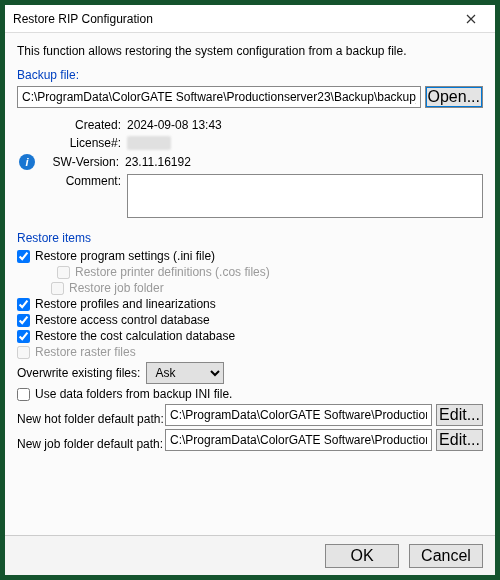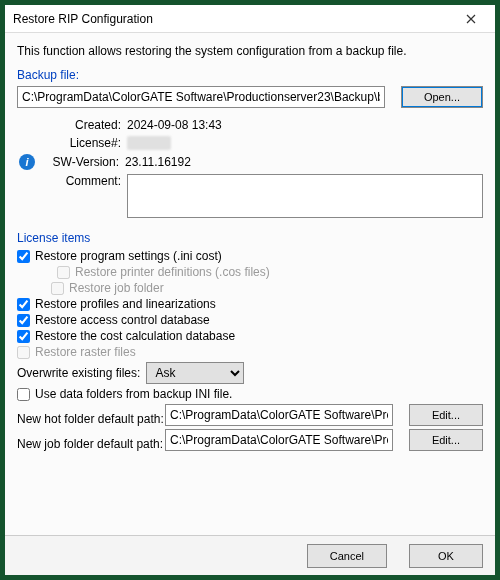--- a/index.html
+++ b/index.html
@@ -58,23 +58,23 @@
     padding: 0 4px;
     font-family: inherit;
     font-size: 12px;
   }
   .btn {
     height: 22px;
     min-width: 42px;
     background: #e4e4e4;
     border: 1px solid #888;
     font-family: inherit;
-    font-size: 11px;
-    padding: 0 22px;
-    margin-left: 16px;
+    font-size: 16px;
+    padding: 0 2px;
+    margin-left: 4px;
     cursor: pointer;
   }
   .btn.open { outline: 1px solid #0078d7; outline-offset: -2px; color:#000; }
   .meta {
     margin: 10px 0 13px 24px;
   }
   .meta-row { display: flex; margin: 4px 0; align-items: center; }
   .meta-label { width: 80px; text-align: right; margin-right: 6px; }
   .license-blur {
     width: 44px; height: 14px; background: #e0e0e0;
@@ -111,21 +111,21 @@
     gap: 5px;
   }
   .check-row.disabled { color: #9a9a9a; }
   .check-row.indent1 { margin-left: 16px; padding-left: 24px; }
   .check-row.indent2 { margin-left: 34px; }
   input[type=checkbox] {
     width: 13px; height: 13px; margin: 0;
   }
   .select {
     height: 22px;
-    width: 98px;
+    width: 78px;
     border: 1px solid #888;
     background: #e1e1e1;
     font-family: inherit;
     font-size: 12px;
     margin-left: 6px;
     padding-left: 4px;
   }
   .opt-row {
     display: flex; align-items: center; margin: 3px 0;
   }
@@ -182,25 +182,25 @@
         <span class="info-icon">i</span>
         <span class="meta-label">SW-Version:</span>
         <span>23.11.16192</span>
       </div>
       <div class="meta-row" style="align-items:flex-start">
         <span class="meta-label">Comment:</span>
         <textarea class="comment-box" style=""></textarea>
       </div>
     </div>
 
-    <div class="section-label" style="margin-top:12px">License items</div>
-
-    <label class="check-row">
-      <input type="checkbox" checked="" style="">
-      <span>Restore program settings (.ini cost)</span>
+    <div class="section-label" style="margin-top:12px">Restore items</div>
+
+    <label class="check-row">
+      <input type="checkbox" checked="" style="">
+      <span>Restore program settings (.ini file)</span>
     </label>
     <label class="check-row indent1 disabled">
       <input type="checkbox" disabled="" style="">
       <span>Restore printer definitions (.cos files)</span>
     </label>
     <label class="check-row indent2 disabled">
       <input type="checkbox" disabled="" style="">
       <span>Restore job folder</span>
     </label>
     <label class="check-row">
@@ -240,16 +240,16 @@
     </div>
     <div class="opt-row">
       <span class="opt-label">New job folder default path:</span>
       <input class="path-input" value="C:\ProgramData\ColorGATE Software\Productionserver24\Job" style="">
       <button class="btn">Edit...</button>
     </div>
 
   </div>
 
   <div class="footer">
+    <button class="btn">OK</button>
     <button class="btn">Cancel</button>
-    <button class="btn">OK</button>
   </div>
 </div>
 
 </body></html>

